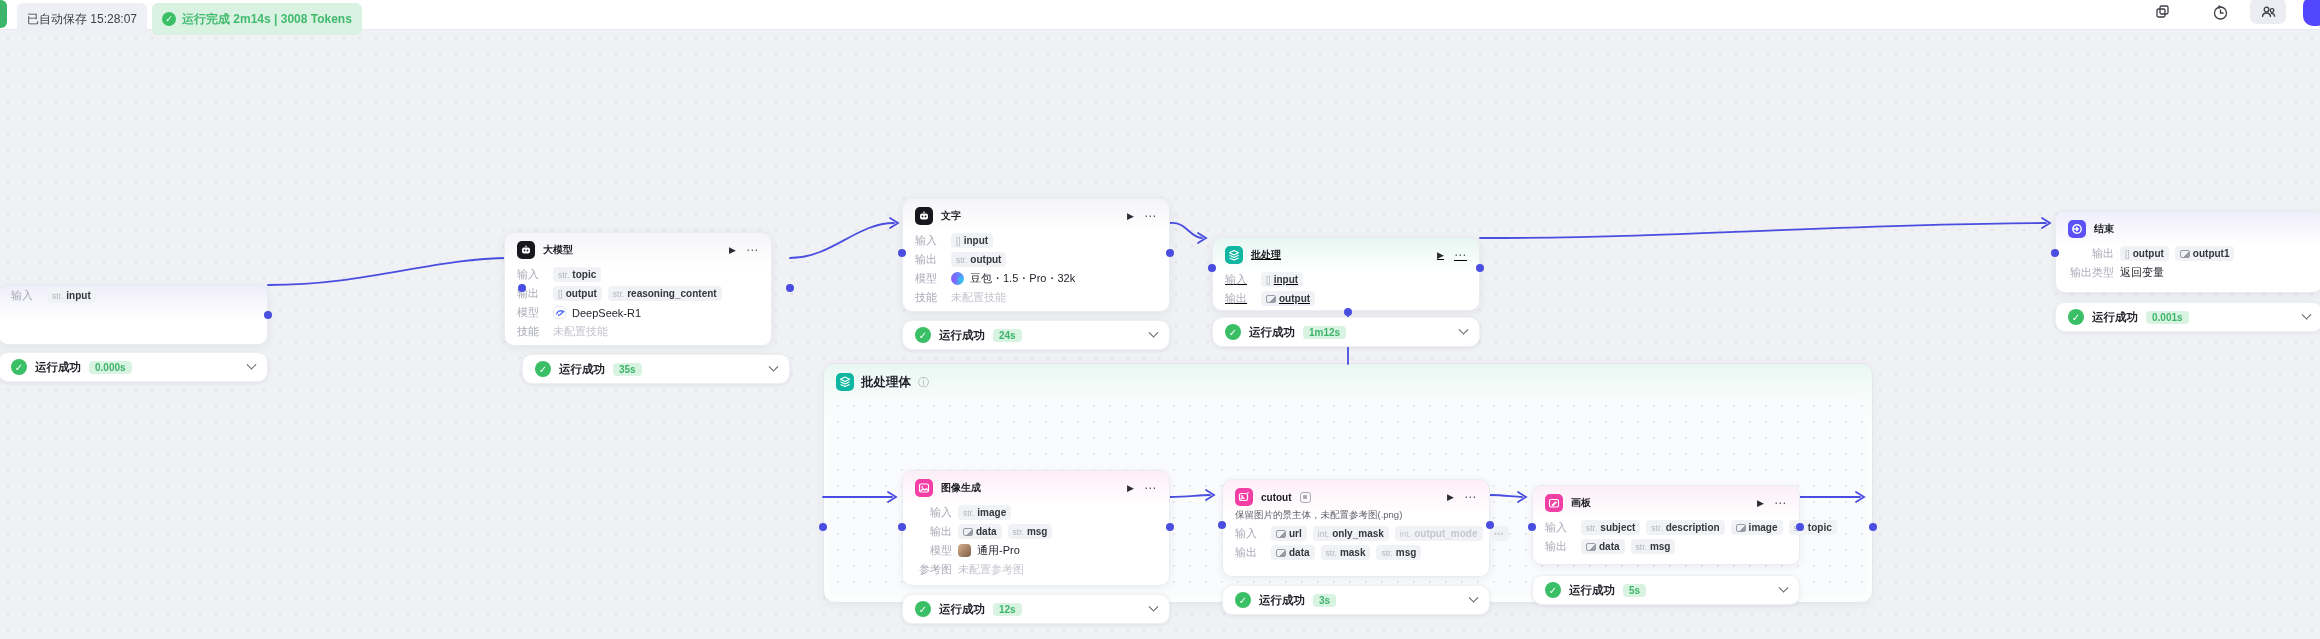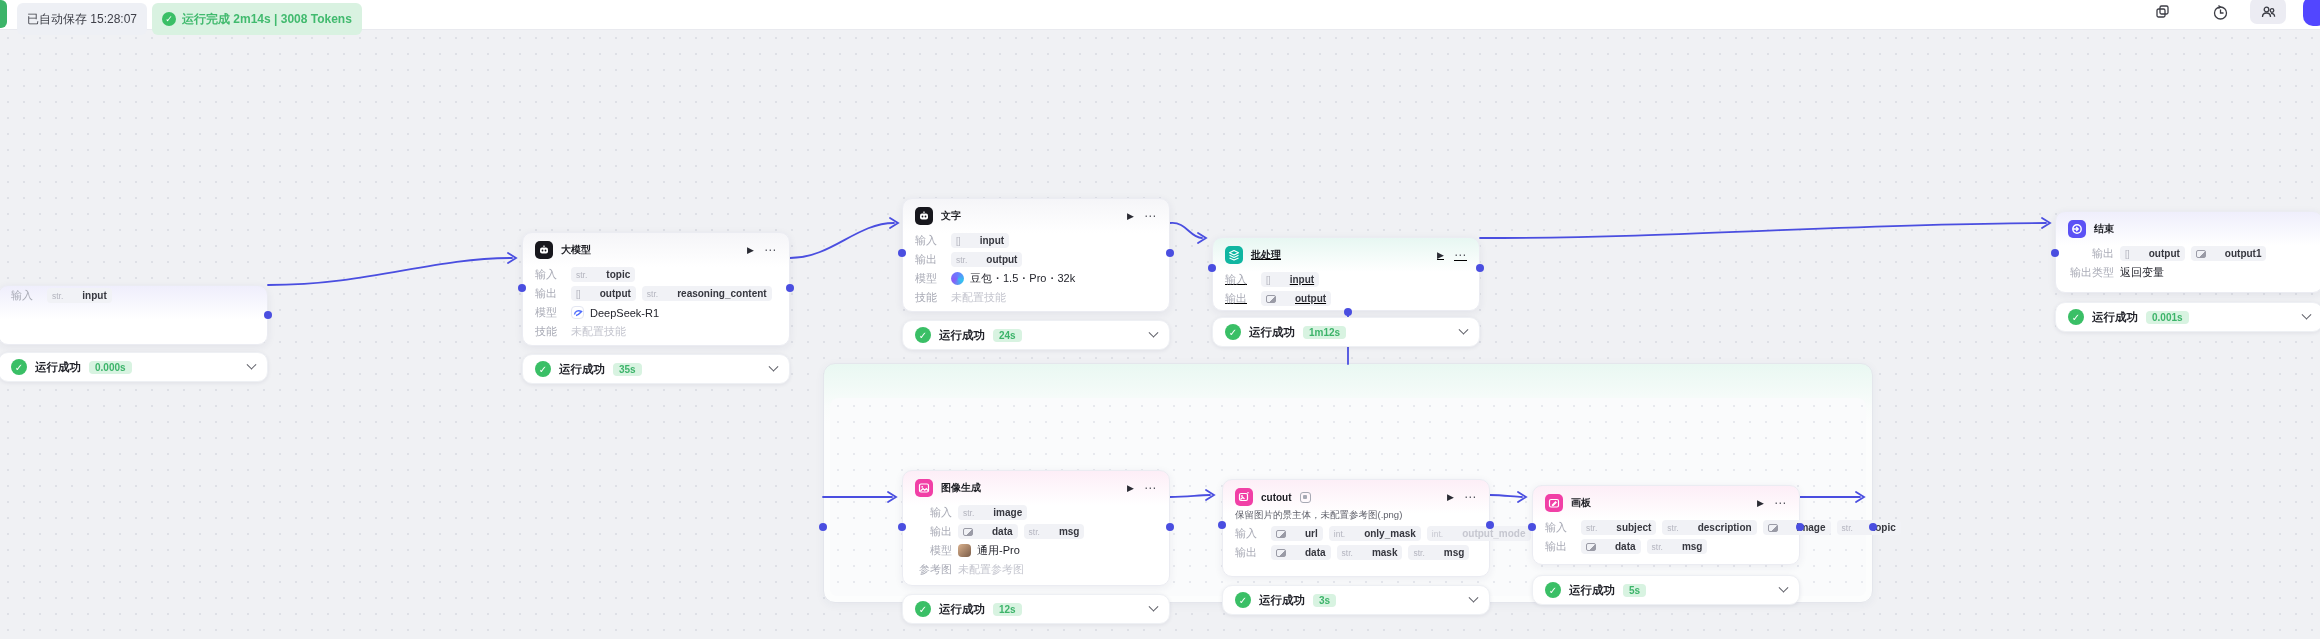--- a/index.html
+++ b/index.html
@@ -50,21 +50,21 @@
   .nactions { margin-left:auto; display:flex; align-items:center; gap:10px; }
   .play { font-size:9px; color:#2a2b33; cursor:pointer; }
   .more { font-size:12px; color:#55565f; letter-spacing:1px; cursor:pointer; line-height:6px; }
   .nrow { display:flex; align-items:center; gap:6px; padding:0 12px; height:19px; font-size:11px; white-space:nowrap; }
   .rlabel { flex:0 0 auto; width:30px; color:#a9abb6; }
   .w3 .rlabel { width:37px; text-align:right; }
   .w4 .rlabel { width:46px; text-align:right; }
   .tag { display:inline-flex; align-items:center; gap:3px; background:#f1f2f6; border-radius:4px; height:15px; padding:0 5px; color:#36373f; font-weight:700; font-size:10px; }
   .tag i { font-style:normal; font-weight:400; font-size:8.5px; color:#b4b5bf; }
   .tag.faded, .tag.faded i, .tag.faded b { color:#c6c7d0; }
-  .tag b { font-weight:700;margin-left:16px; }
+  .tag b { font-weight:700; }
   .gimg { display:inline-block; width:10px; height:8px; border:1px solid #9a9ba6; border-radius:2px;
     background:linear-gradient(135deg,transparent 58%,#9a9ba6 58%); }
   .muted { color:#c5c6cf; }
   .val { color:#24252d; }
   .mlogo { display:inline-flex; width:13px; height:13px; border-radius:4px; align-items:center; justify-content:center; flex:0 0 auto; }
   .deepseek { background:#fff; border:1px solid #e3e6f2; }
   .doubao { background:conic-gradient(#6a7bff,#33c3f0,#8a5cf6,#6a7bff); border-radius:50%; }
   .avatar { background:linear-gradient(135deg,#d9b08c,#7a5c48); }
   .ndesc { padding:1px 12px 2px; font-size:9.5px; color:#5d5e68; white-space:nowrap; overflow:hidden; }
   .badge-plugin { display:inline-block; width:11px; height:11px; border:1.2px solid #a7a9b4; border-radius:3px; position:relative; }
@@ -82,20 +82,29 @@
 
   
   .dot { position:absolute; z-index:4; width:8px; height:8px; border-radius:50%; background:#4a4ee0; }
 </style>
 </head>
 <body>
 
 <div class="canvas"></div>
 
 <div class="bcontainer">
+  <div class="bchead">
+    <span class="nicon" style="background:#0fb6a1">
+      <svg width="12" height="12" viewBox="0 0 12 12">
+          <path d="M6 1 L10.5 3.2 6 5.4 1.5 3.2 Z M1.5 5.8 L6 8 L10.5 5.8 M1.5 8.4 L6 10.6 L10.5 8.4" stroke="#fff" stroke-width="1.1" fill="none" stroke-linejoin="round"></path>
+        </svg>
+    </span>
+    <span>批处理体</span>
+    <span class="info">ⓘ</span>
+  </div>
   <div class="bcinner"></div>
 </div>
 
 <svg class="wires" viewBox="0 30 2320 609" width="2320" height="609" style="top:0;">
   <path d="M268,315 C370,315 430,288 512,288"></path>
     <path d="M508,283 L516,288 L508,293"></path>
   <path d="M790,288 C832,288 856,253 894,253"></path>
     <path d="M890,248 L898,253 L890,258"></path>
   <path d="M1170,253 C1186,251 1190,268 1202,268"></path>
     <path d="M1198,263 L1206,268 L1198,273"></path>
@@ -155,21 +164,21 @@
       </span>
   </div>
 </div>
 <div class="status" style="left:-2px;top:352px;width:270px">
   <span class="scheck">✓</span>
   <span class="stext">运行成功</span>
   <span class="stime">0.000s</span>
   <span class="chev"></span>
 </div>
 
-<div class="node tint-gray" style="left:522px;top:232px;width:268px;height:114px">
+<div class="node tint-gray" style="left:504px;top:232px;width:268px;height:114px">
   <div class="nhead">
     <span class="nicon" style="background:#17171d">
       <svg width="12" height="12" viewBox="0 0 12 12">
           <path d="M6 1.5 V3" stroke="#fff" stroke-width="1.2"></path>
           <rect x="2" y="3.5" width="8" height="6" rx="2" fill="#fff"></rect>
           <circle cx="4.5" cy="6.5" r="0.9" fill="#17171d"></circle>
           <circle cx="7.5" cy="6.5" r="0.9" fill="#17171d"></circle>
         </svg>
     </span>
     <span class="ntitle">大模型</span>

